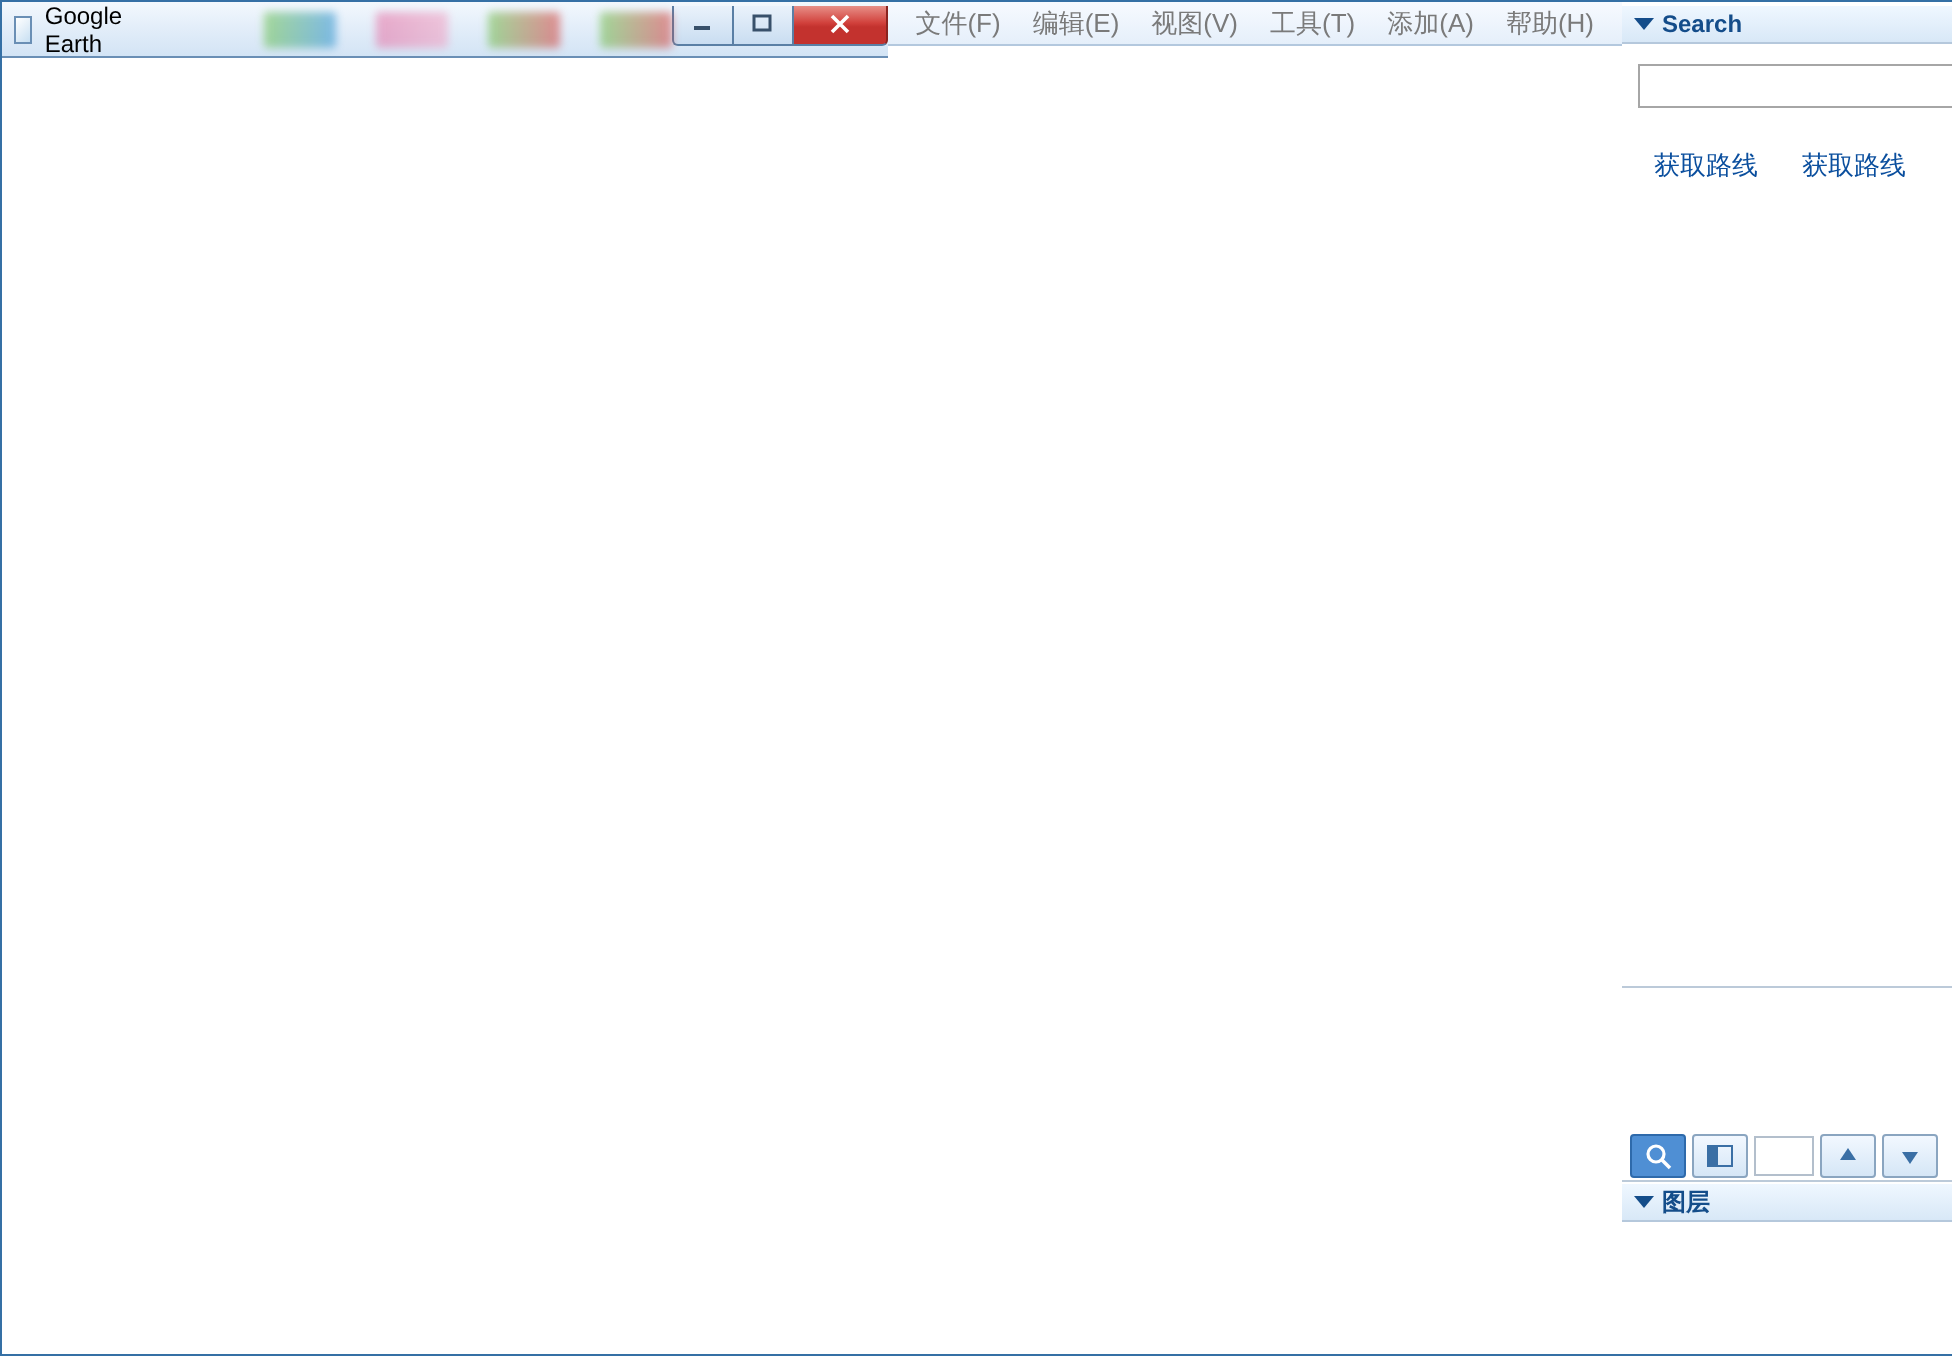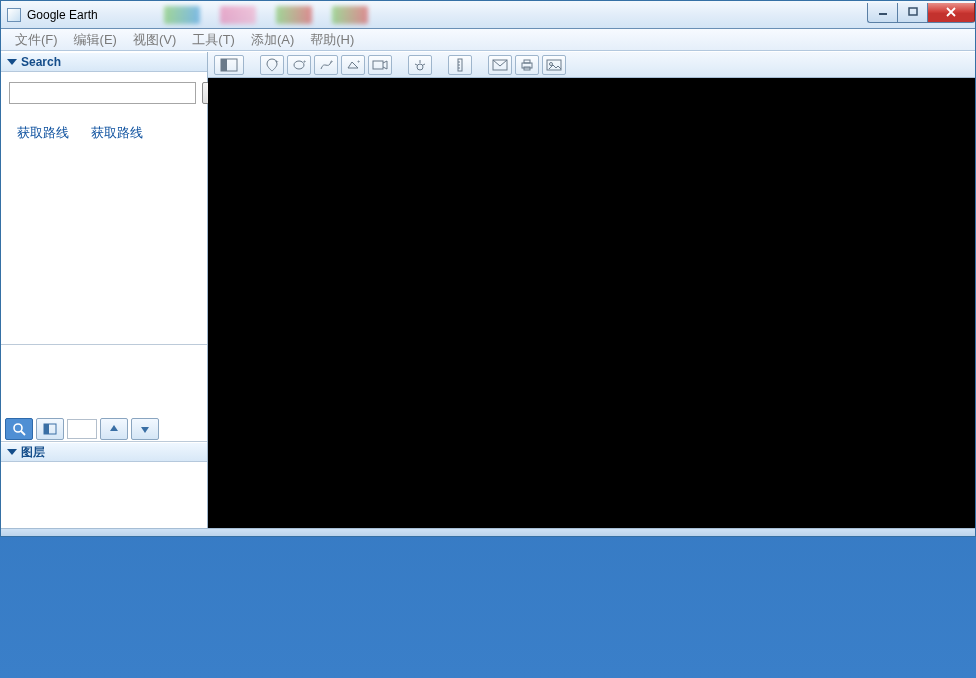--- a/index.html
+++ b/index.html
@@ -6,23 +6,23 @@
 body {
   font-family: "Microsoft YaHei", "SimSun", Tahoma, sans-serif;
   font-size: 12px;
   background: linear-gradient(180deg, #2d6fb5 0%, #3a7fc9 100%);
   width: 976px;
   height: 678px;
   overflow: hidden;
 }
 .window {
   width: 976px;
-  height: 537px;
-  display: flex;
-  flex-direction: column;
+  height: 678px;
+  display: flex;
+  flex-direction: row;
   border: 1px solid #3570a5;
   background: #fff;
 }
 .titlebar {
   height: 28px;
   background: linear-gradient(180deg, #f3f8fd 0%, #e2edf9 50%, #d3e4f5 100%);
   border-bottom: 1px solid #6a8fb5;
   display: flex;
   align-items: center;
   justify-content: space-between;

